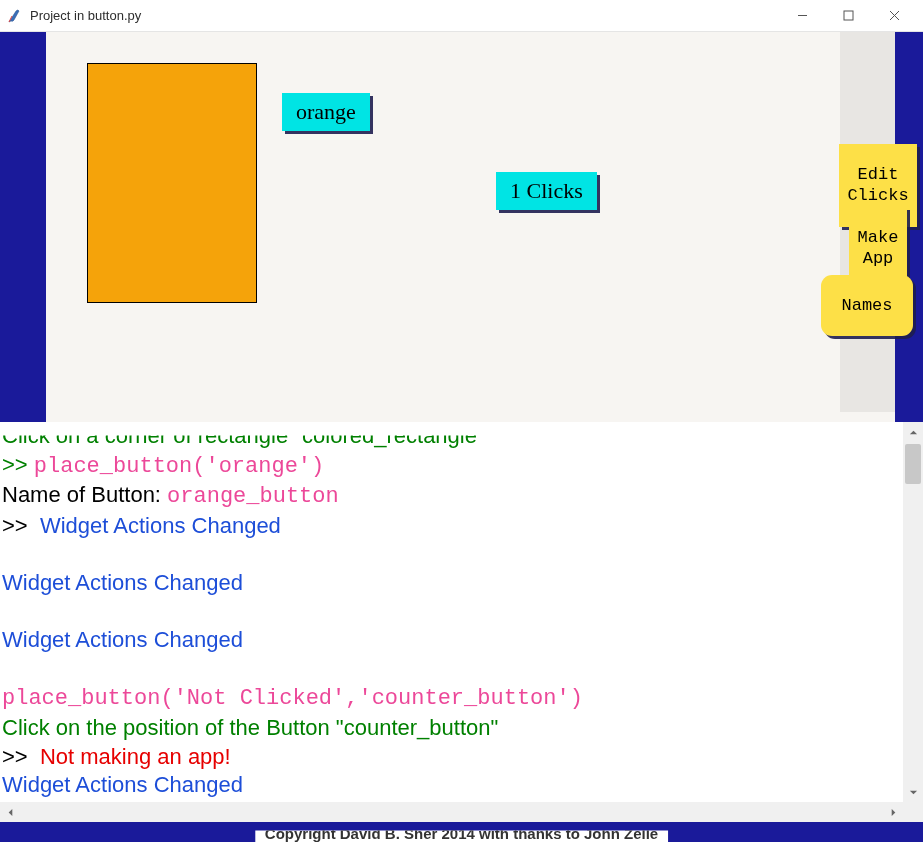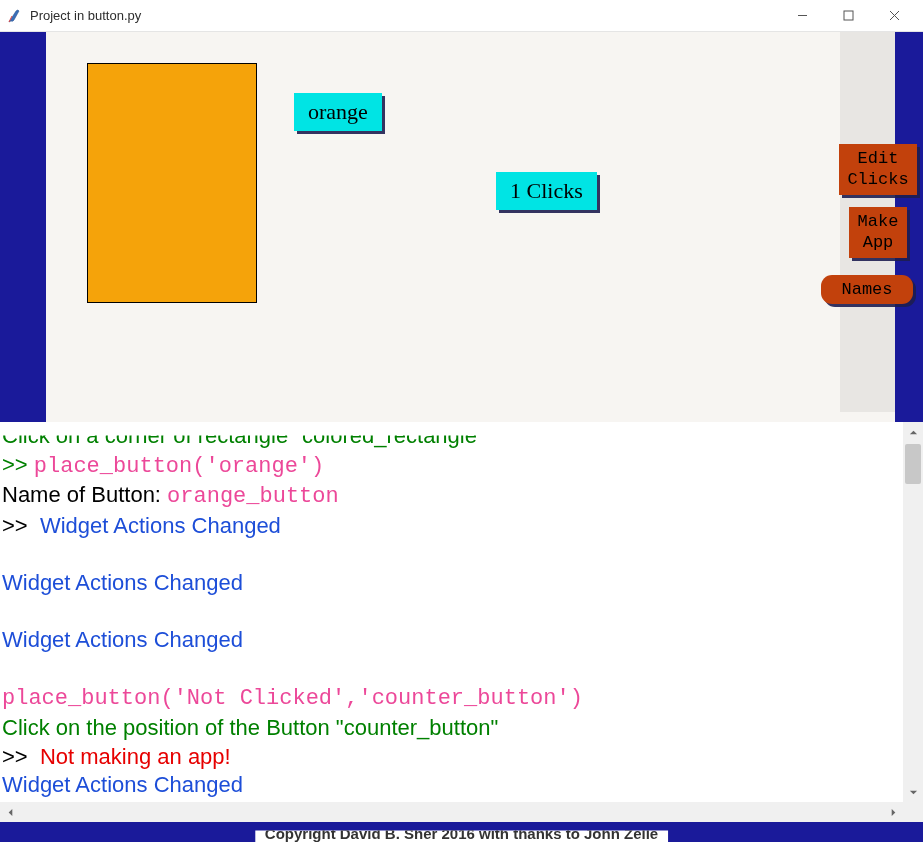--- a/index.html
+++ b/index.html
@@ -79,27 +79,27 @@
     font-family: "Times New Roman", serif;
     font-size: 22px;
     color: #000;
     text-align:center;
     padding: 6px 14px;
     box-shadow: 3px 3px 0 rgba(30,30,80,0.9);
   }
   
   .green-btn {
     position:absolute;
-    background:#c2410c;
+    background:#fde047;
     font-family: "Courier New", monospace;
     font-size:17px;
     text-align:center;
     line-height:1.25;
     box-shadow: 3px 3px 0 rgba(30,30,80,0.9);
-    padding:4px 6px;
+    padding:20px 6px;
   }
   
   .console-wrap {
     position:absolute;
     top: 422px;
     left:0; width:923px;
     height: 400px;
     background:#fff;
   }
   .console {
@@ -195,21 +195,21 @@
       </svg>
     </div>
 </div>
 
 <div class="stage">
   <div class="blue-strip-left"></div>
   <div class="blue-strip-right"></div>
   <div class="canvas">
     <div class="canvas-inner">
       <div class="rect" id="colored-rect" style="left: 41px; top: 31px; width: 170px; height: 240px; background: rgb(245, 163, 10);"></div>
-      <div class="cyan-btn" id="orange-btn" style="left: 248px; top: 61px;">orange</div>
+      <div class="cyan-btn" id="orange-btn" style="left: 236px; top: 61px;">orange</div>
       <div class="cyan-btn" id="counter-btn" style="left: 450px; top: 94px; margin-top: 46px;">1 Clicks</div>
     </div>
     <div class="side-col"></div>
 
     <div class="green-btn" style="right:-22px; top:112px; width:78px;"><span style="white-space:pre-line;">Edit
 Clicks</span></div>
     <div class="green-btn" style="right:-12px; top:175px; width:58px;font-family:Liberation Mono, monospace;"><span style="white-space:pre-line;">Make
 App</span></div>
     <div class="green-btn" style="right:-18px; top:243px; width:92px;border-radius:11px;"><span>Names</span></div>
   </div>
@@ -253,13 +253,13 @@
     <div class="arrow-right">
         <svg viewBox="0 0 10 10">
           <path d="M3 1 L7 5 L3 9 Z"></path>
         </svg>
       </div>
   </div>
   <div class="scroll-corner"></div>
 </div>
 
 <div class="footer-bar"></div>
-<div class="footer-label">Copyright David B. Sher 2016 with thanks to John Zelle</div>
+<div class="footer-label">Copyright David B. Sher 2014 with thanks to John Zelle</div>
 
 </body></html>

